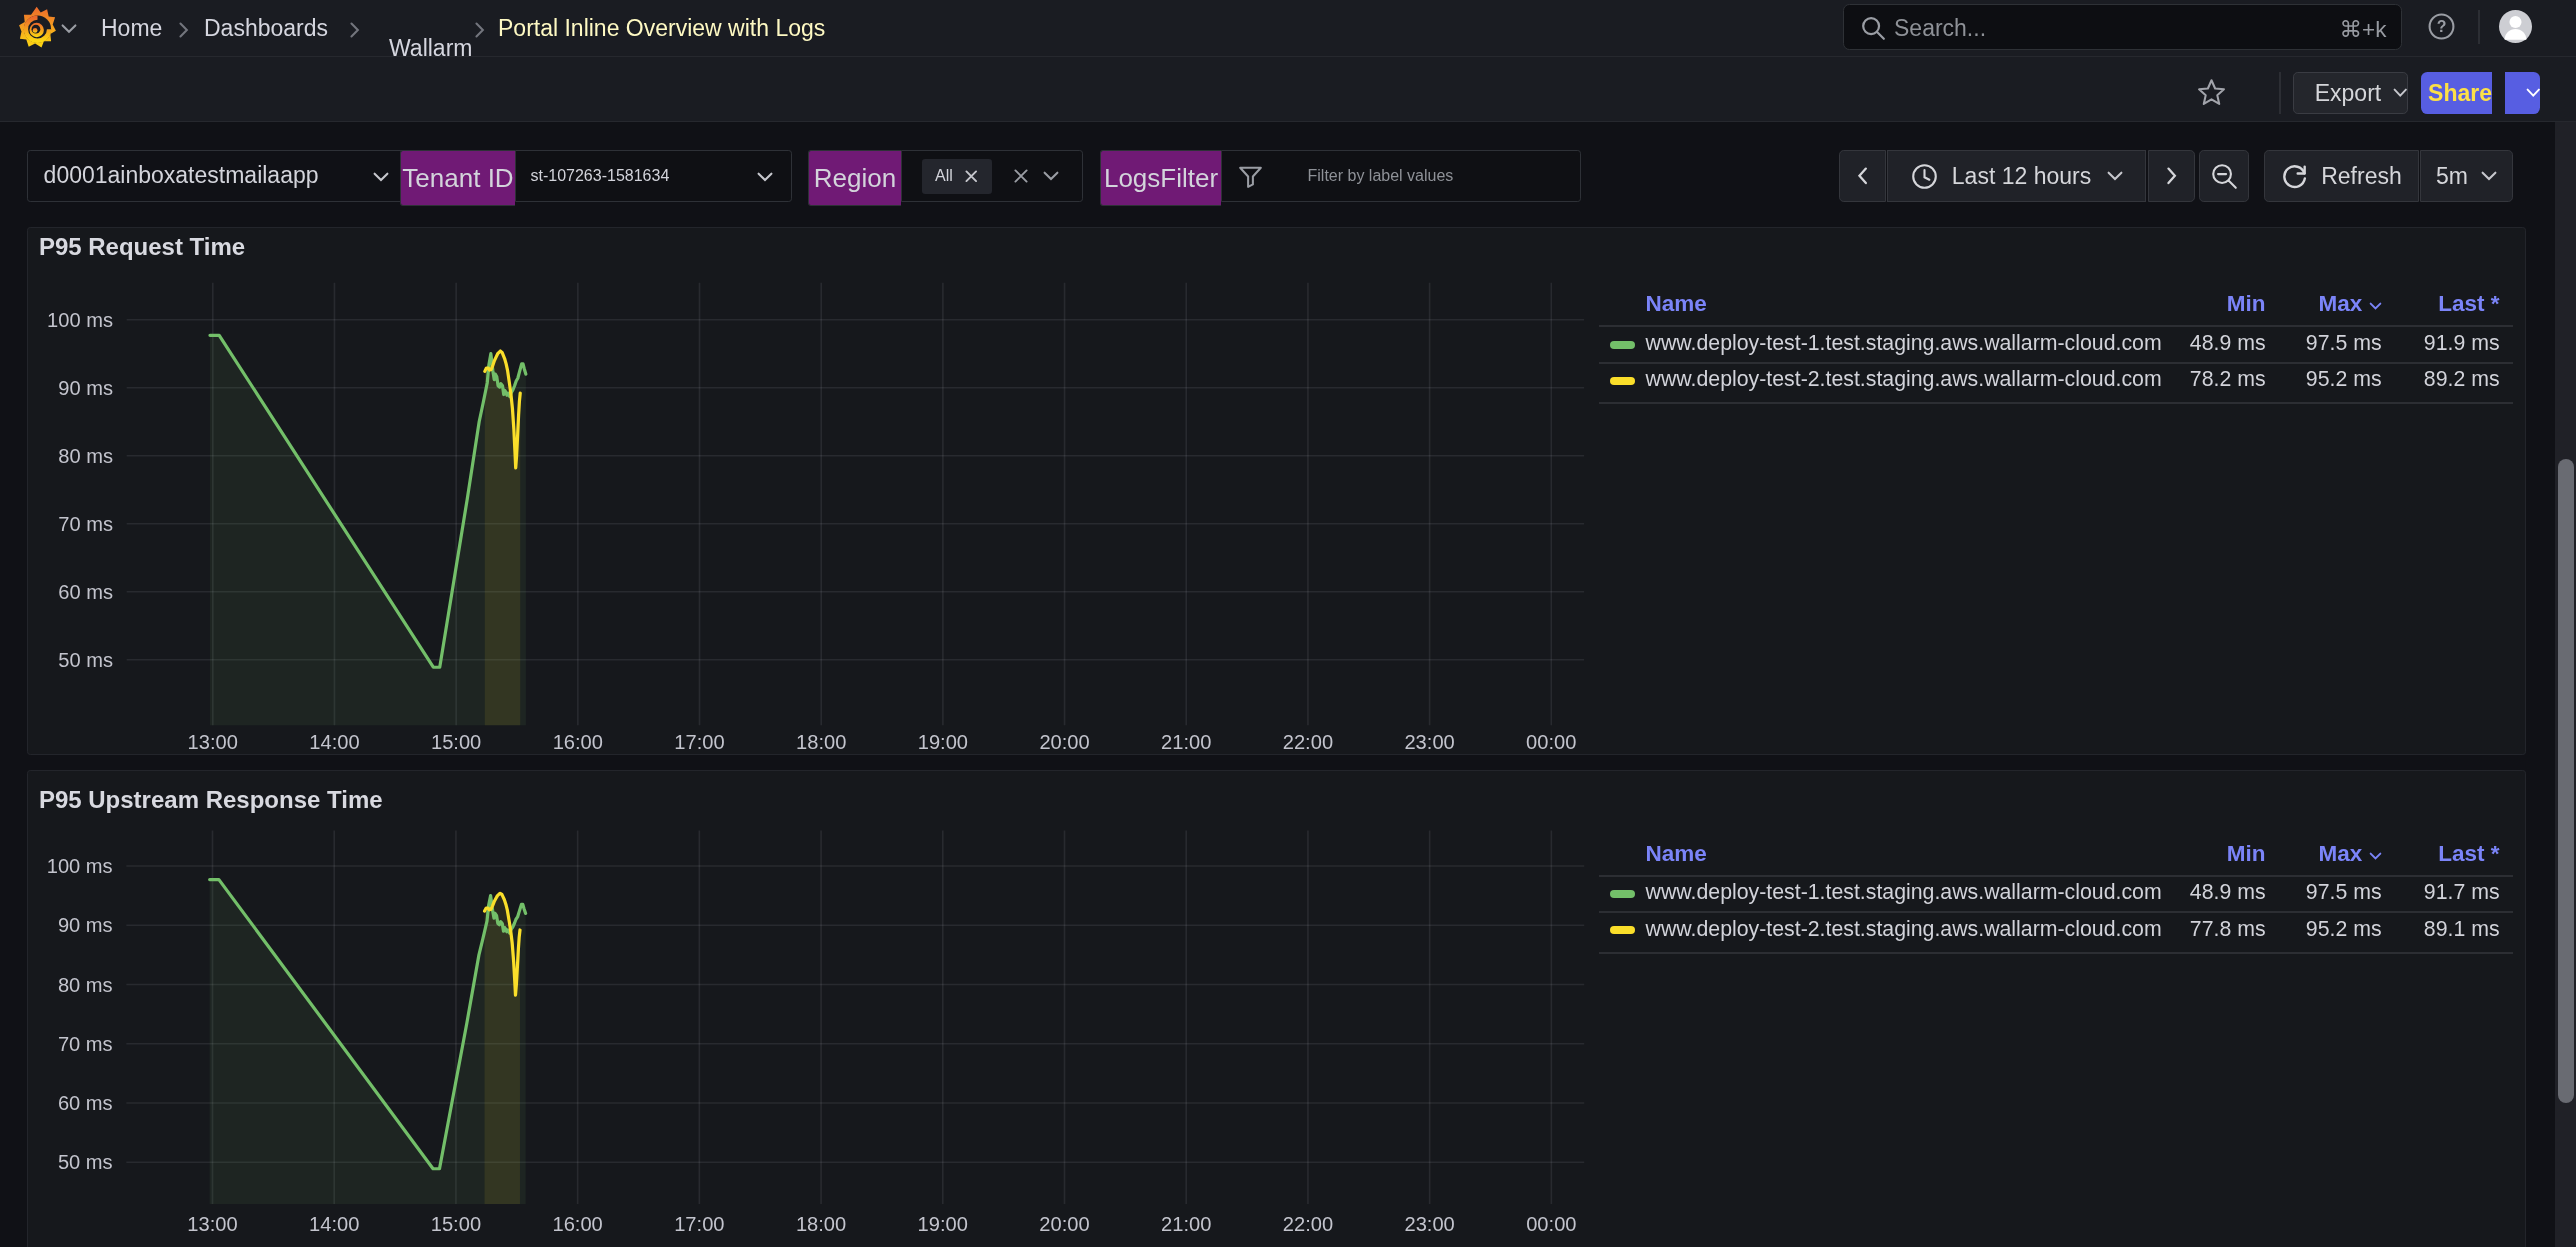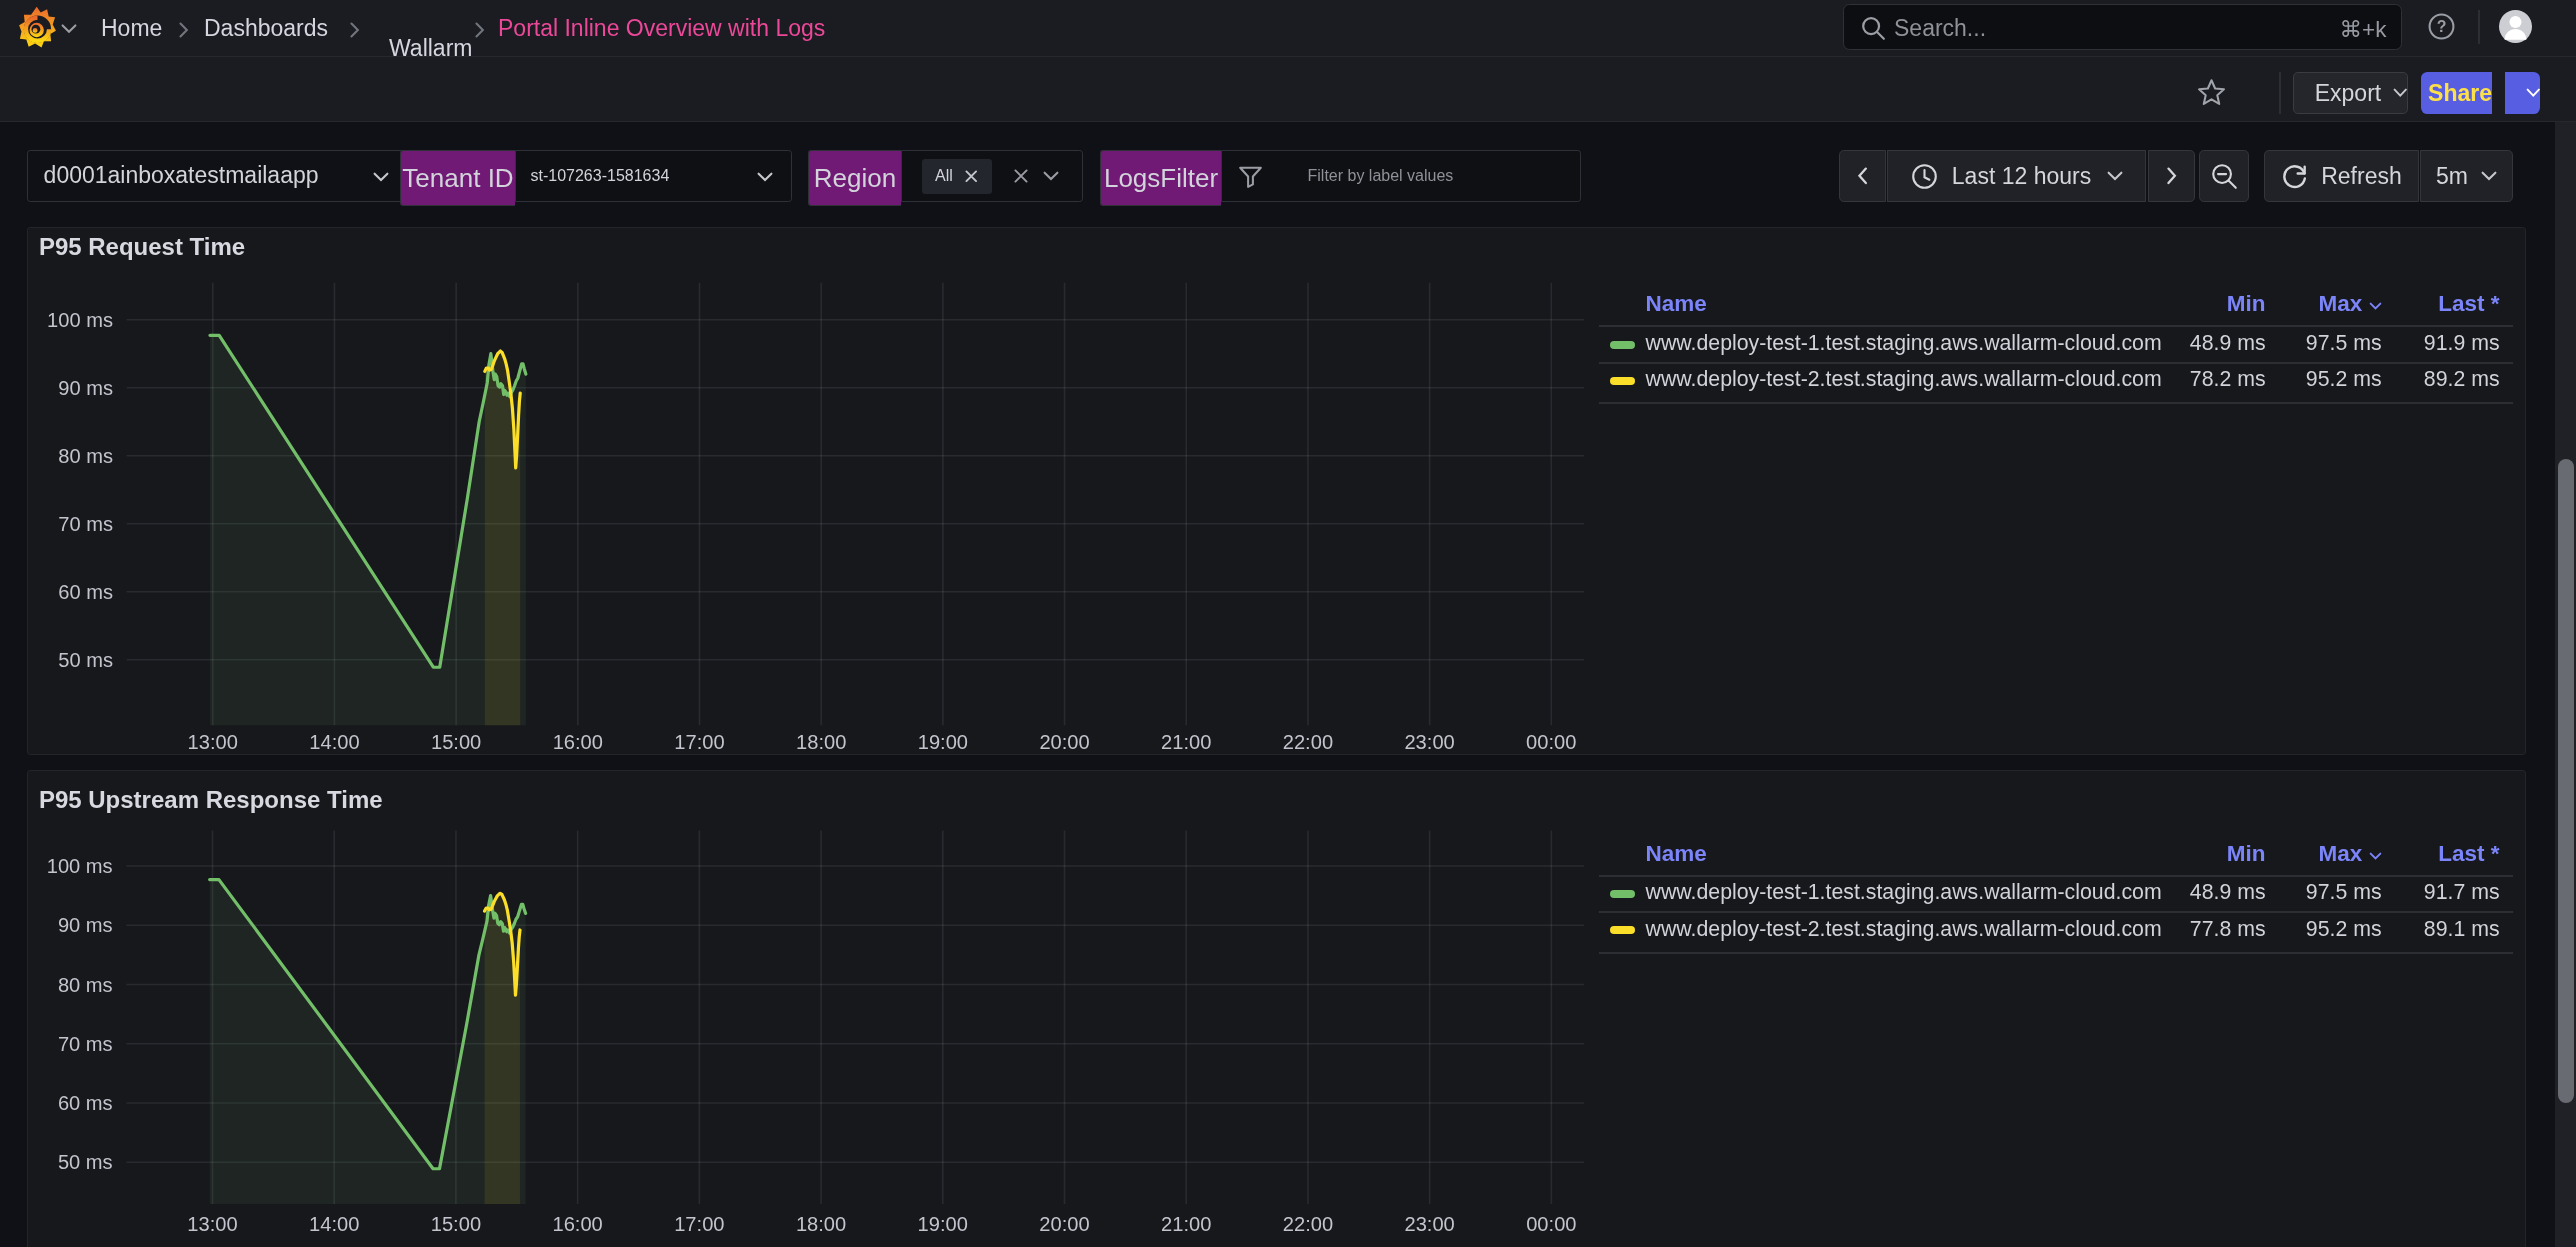--- a/index.html
+++ b/index.html
@@ -4,21 +4,21 @@
 <style>
   * { margin:0; padding:0; box-sizing:border-box; }
   html,body { width:2576px; height:1248px; background:#111217; overflow:hidden;
     font-family:"Liberation Sans", sans-serif; }
   .abs { position:absolute; }
   #page { position:relative; width:2576px; height:1248px; background:#101116; }
 
   
   #nav { position:absolute; left:0; top:0; width:2576px; height:57px; background:#1a1c22; border-bottom:1.6px solid #26282e; }
   .crumb { position:absolute; top:14.5px; font-size:23px; color:#d5d6df; white-space:nowrap; }
-  .crumb.dim { color:#ec4899; }
+  .crumb.dim { color:#fef9c3; }
 
   
   #search { position:absolute; left:1843px; top:4px; width:559px; height:46px;
     background:#0d0e12; border:1.6px solid #2e3136; border-radius:6.4px; }
   #search .ph { position:absolute; left:50px; top:9.7px; font-size:23px; color:#8e9197; }
   #search .kbd { position:absolute; right:14.5px; top:10.5px; font-size:22.5px; color:#979aa1; }
 
   
   #toolbar { position:absolute; left:0; top:57px; width:2576px; height:65px; background:#1a1c22; border-bottom:1.6px solid #26282e; }
   .vdiv { position:absolute; width:1.6px; background:#2c2e34; }

